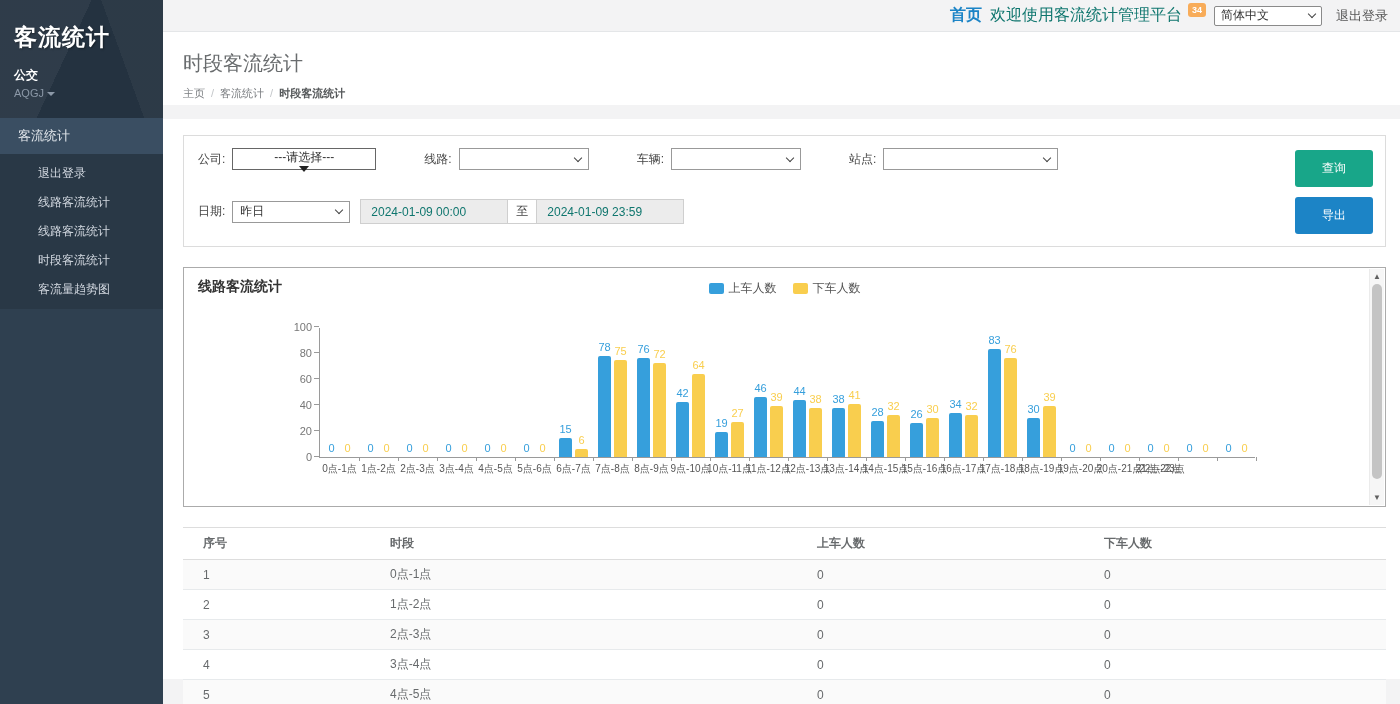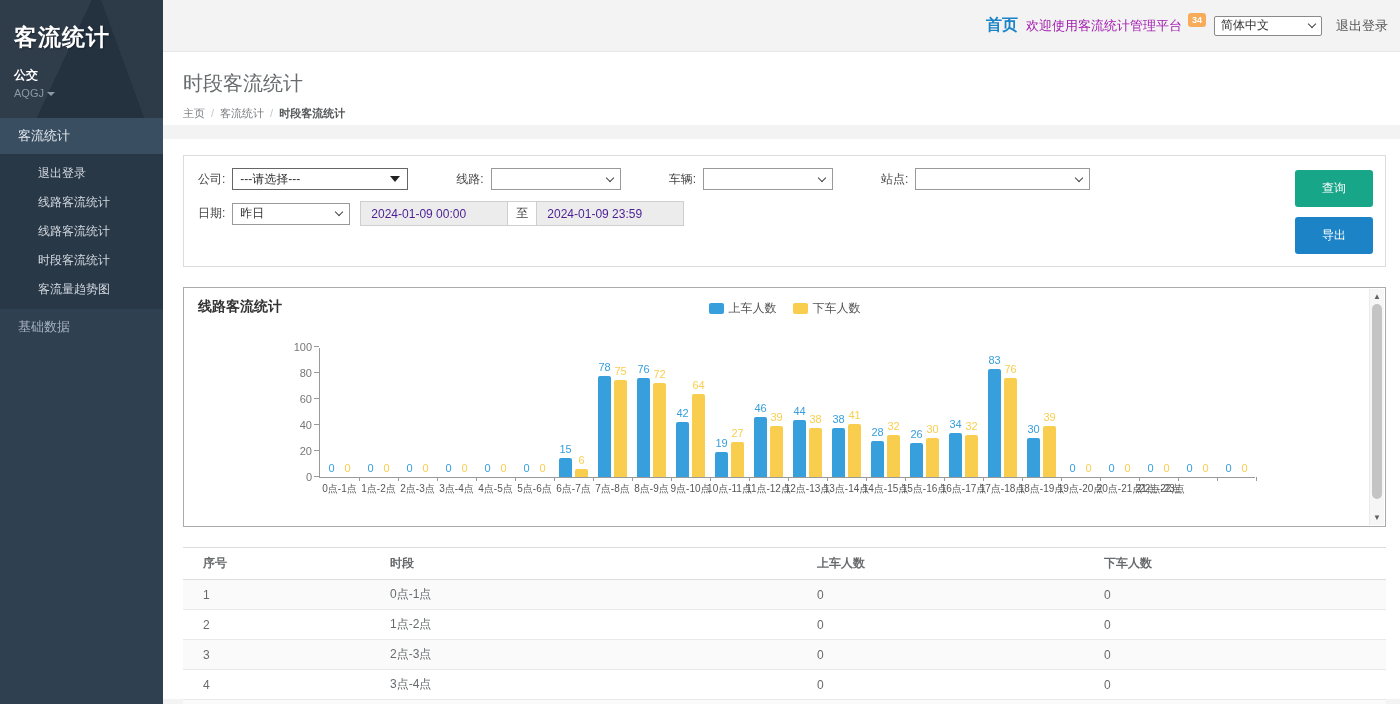--- a/index.html
+++ b/index.html
@@ -17,54 +17,54 @@
   .brand-user { color:#8b98a7; font-size:11px; margin-top:3px; }
   .brand-user .caret { display:inline-block; margin-left:3px; width:0; height:0;
     border-left:4px solid transparent; border-right:4px solid transparent; border-top:4px solid #8b98a7; vertical-align:middle; }
   .nav-section { padding:9px 18px; font-size:13px; color:#a7b1c2; cursor:pointer; }
   .nav-section.active { background:#3a4e62; color:#e2e7ec; }
   .nav-sub { background:#293846; padding:5px 0; }
   .nav-sub-item { padding:6px 10px 6px 38px; font-size:12px; color:#d3d9e1; cursor:pointer; }
 
   
   .main { margin-left:163px; }
-  .topbar { height:52px; background:#f3f3f4; border-bottom:1px solid #e4e6e8;
+  .topbar { height:32px; background:#f3f3f4; border-bottom:1px solid #e4e6e8;
     display:flex; align-items:center; justify-content:flex-end; padding-right:6px; }
   .home-link { color:#1c84c6; font-size:16px; font-weight:600; margin-right:8px; cursor:pointer; }
-  .welcome { color:#a21caf; font-size:13px; }
+  .welcome { color:#0f766e; font-size:16px; }
   .badge { background:#f8ac59; color:#fff; font-size:9px; font-weight:bold; border-radius:3px;
     padding:2px 4px; margin:0 8px 12px 6px; }
   .lang-select { width:108px; height:20px; background:#fff; border:1px solid #8a8a8a; border-radius:2px;
     display:flex; align-items:center; justify-content:space-between; padding:0 6px; color:#333; cursor:pointer; }
   .chev { display:inline-block; width:6px; height:6px; border-right:1.5px solid #444; border-bottom:1.5px solid #444;
     transform:rotate(45deg); margin-top:-3px; }
   .logout { color:#555; font-size:13px; margin:0 6px 0 14px; cursor:pointer; }
 
   .page-heading { background:#fff; padding:18px 20px 12px 20px; height:73px; }
   .heading-title { font-size:20px; font-weight:400; color:#696c6e; }
   .breadcrumb { margin-top:9px; font-size:11px; color:#7a7d80; }
   .breadcrumb .sep { color:#c3c6c9; margin:0 6px; }
   .breadcrumb .bc-last { font-weight:bold; color:#55585a; }
 
   .content { background:#fff; margin-top:14px; padding:16px 14px 0 20px; height:560px; }
 
   
   .filter-box { border:1px solid #dcdcdc; padding:12px 12px 12px 14px; display:flex; justify-content:space-between; }
-  .filter-rows { display:flex; flex-direction:column; gap:11px; }
+  .filter-rows { display:flex; flex-direction:column; gap:29px; }
   .filter-row { display:flex; align-items:center; }
   .f-label { color:#444; margin-right:7px; }
   .sel { height:22px; background:#fff; border:1px solid #999; display:inline-flex; align-items:center;
     justify-content:space-between; padding:0 7px; color:#333; cursor:pointer; margin-right:48px; }
   .sel:last-child { margin-right:0; }
-  .sel.company { width:176px; border-color:#666; }
+  .sel.company { width:144px; border-color:#666;flex-direction:column; }
   .sel.line, .sel.vehicle { width:130px; }
   .sel.station { width:175px; }
   .sel.preset { width:118px; }
   .tri { width:0; height:0; border-left:5px solid transparent; border-right:5px solid transparent; border-top:6px solid #222; }
-  .date-input { height:25px; width:148px; background:#ececec; border:1px solid #cfcfcf; color:#4c1d95;
+  .date-input { height:25px; width:148px; background:#ececec; border:1px solid #cfcfcf; color:#0f766e;
     display:inline-flex; align-items:center; padding:0 10px; }
   .date-sep { height:25px; background:#fff; border-top:1px solid #cfcfcf; border-bottom:1px solid #cfcfcf;
     display:inline-flex; align-items:center; padding:0 8px; color:#444; }
   .btn-col { display:flex; flex-direction:column; gap:10px; align-items:flex-end; padding-top:2px; }
   .btn { width:78px; height:37px; border:none; border-radius:3px; color:#fff; font-size:12px;
     display:flex; align-items:center; justify-content:center; cursor:pointer; font-family:inherit; }
 
   
   .chart-box { border:1px solid #ababab; margin-top:20px; height:240px; position:relative; }
   .chart-title { position:absolute; top:10px; left:14px; font-size:14px; font-weight:bold; color:#333; }
@@ -103,21 +103,20 @@
   </div>
   <nav id="sidebar-menu">
       <div class="nav-section active">客流统计</div>
       <div class="nav-sub">
         <div class="nav-sub-item">退出登录</div>
         <div class="nav-sub-item">线路客流统计</div>
         <div class="nav-sub-item">线路客流统计</div>
         <div class="nav-sub-item">时段客流统计</div>
         <div class="nav-sub-item">客流量趋势图</div>
       </div>
-      <div class="nav-section">基础数据</div>
     </nav>
 </aside>
 
 <div class="main">
 
   <header class="topbar">
     <span class="home-link">首页</span>
     <span class="welcome">欢迎使用客流统计管理平台</span>
     <span class="badge">34</span>
     <span class="lang-select">

